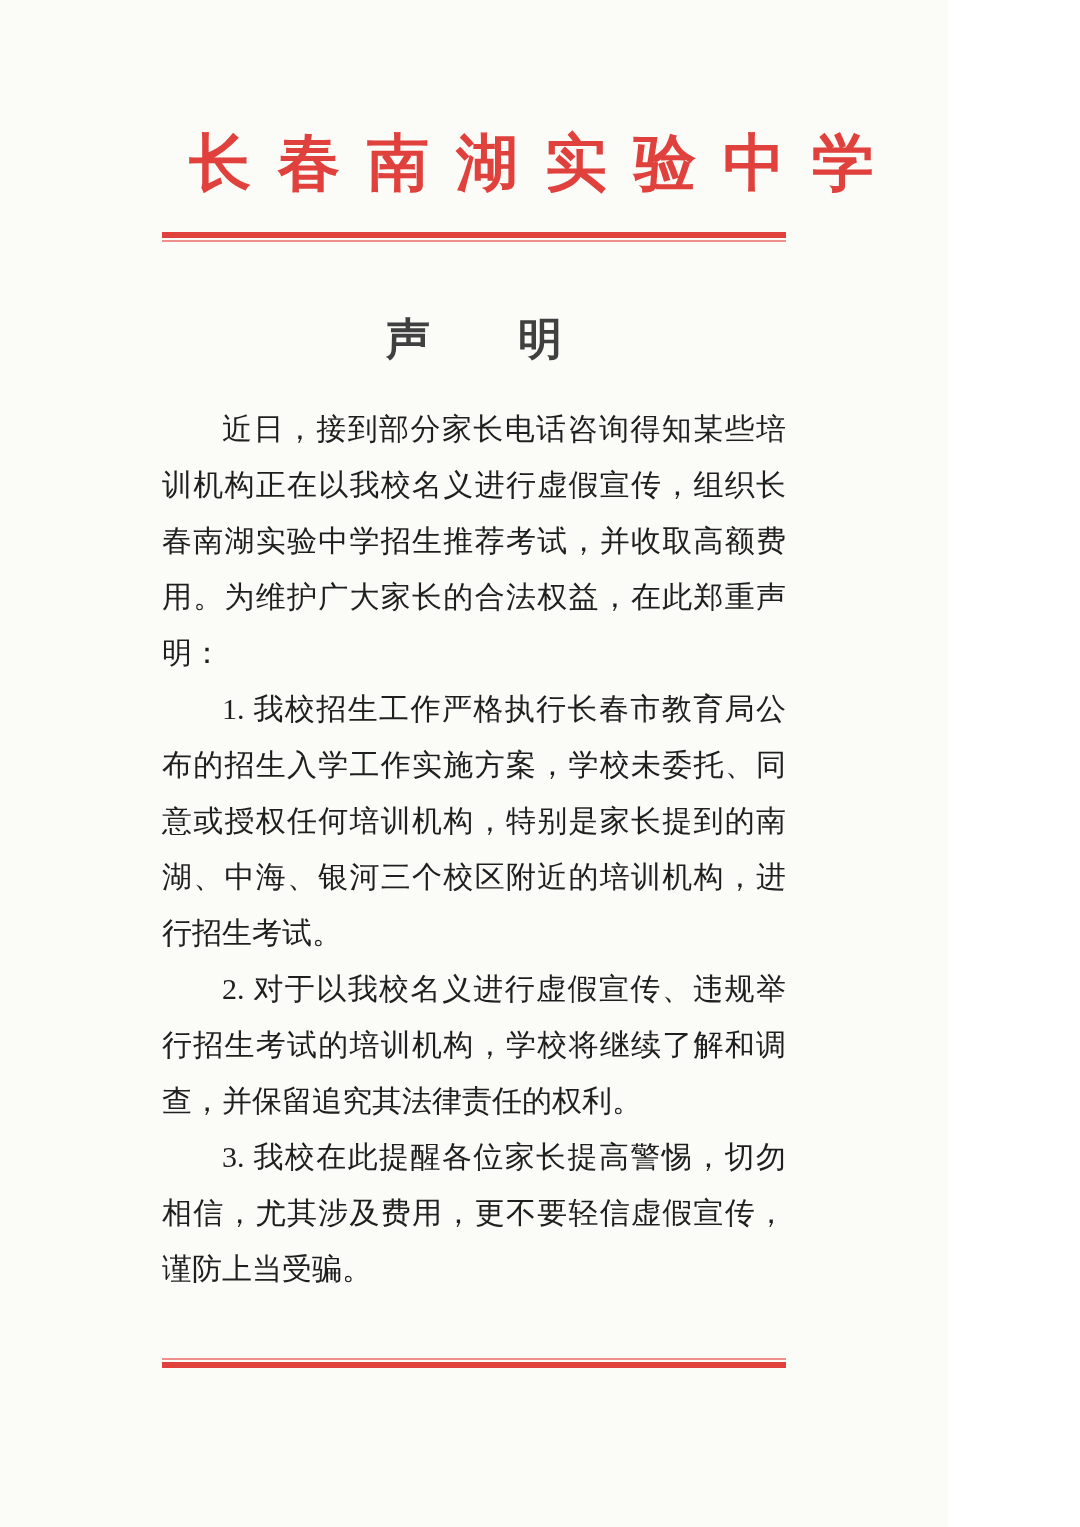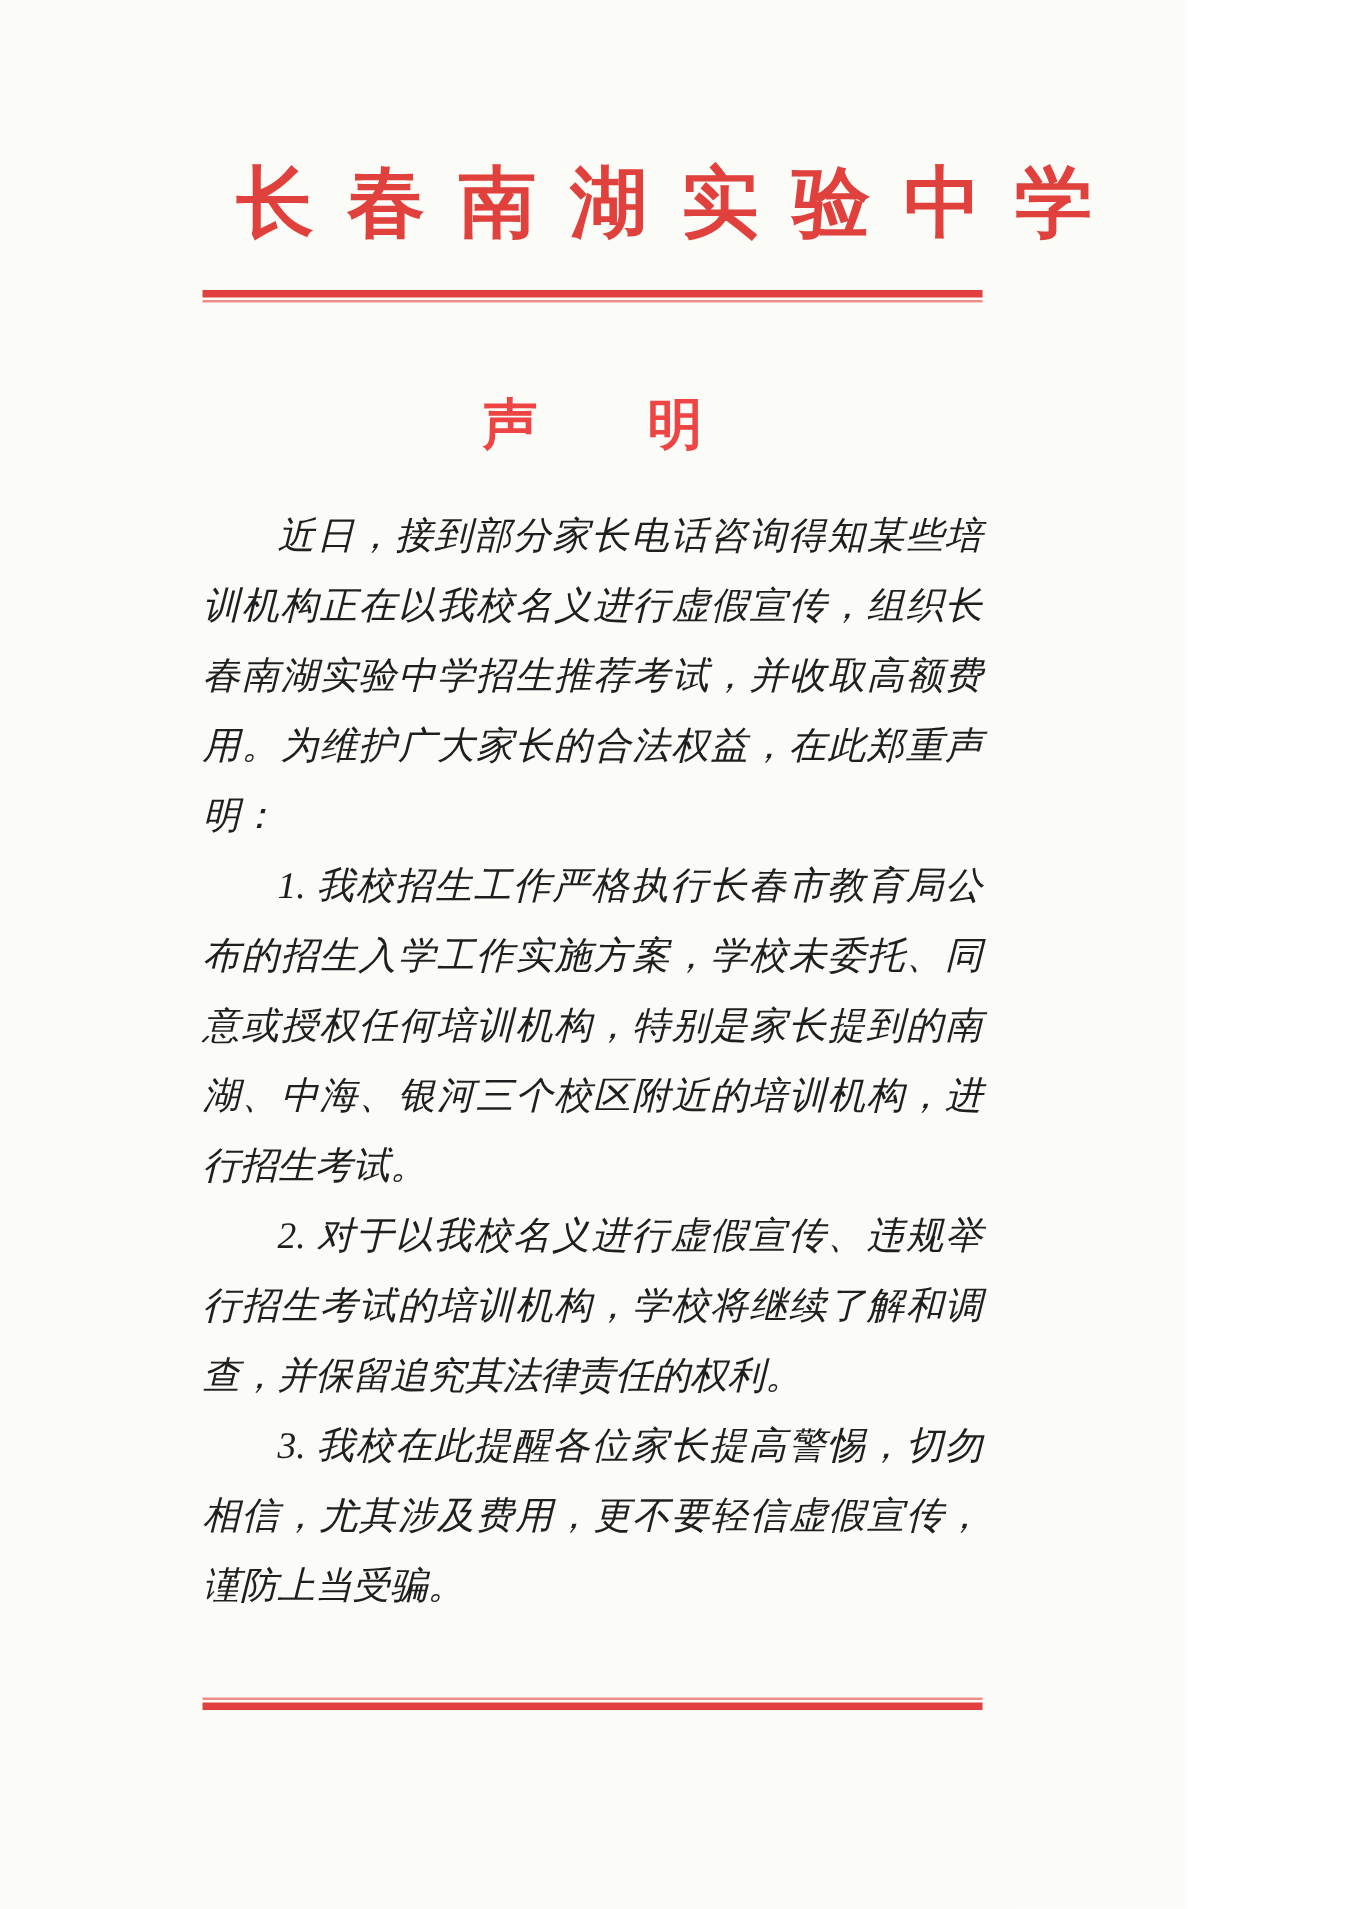--- a/index.html
+++ b/index.html
@@ -48,27 +48,26 @@
     left: 162px;
     right: 162px;
     top: 1358px;
   }
   .rule-bottom .rule-thick { margin-top: 2px; }
   .doc-title {
     margin: 72px 0 0 0;
     text-align: center;
     font-size: 44px;
     font-weight: 700;
-    color: #ef4444;
+    color: #404040;
     line-height: 1.2;
   }
   .body-text {
     margin-top: 34px;
     color: var(--text-black, #1f1f1f);
-    font-style: italic;
   }
   .body-text p {
     margin: 0;
     font-size: 30px;
     line-height: 56px;
     text-align: justify;
     text-indent: 2em;
   }
 </style>
 </head>

